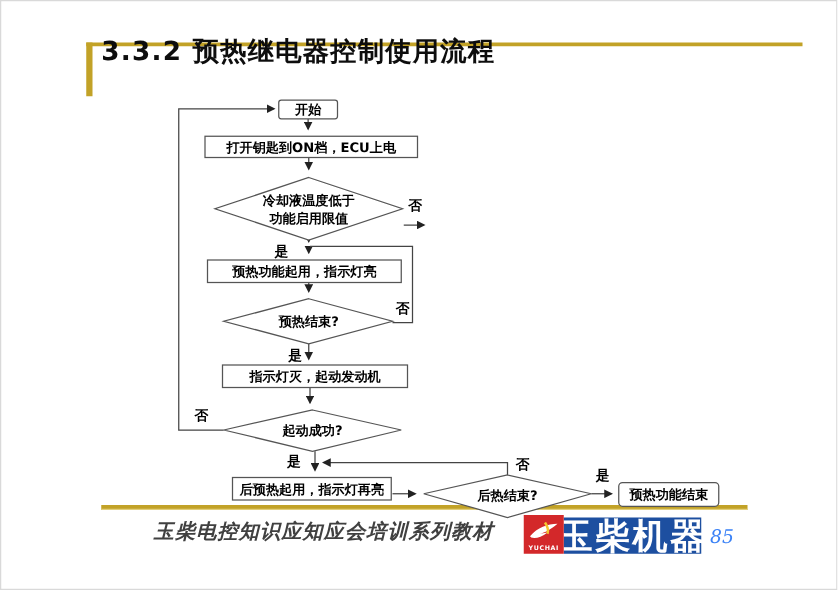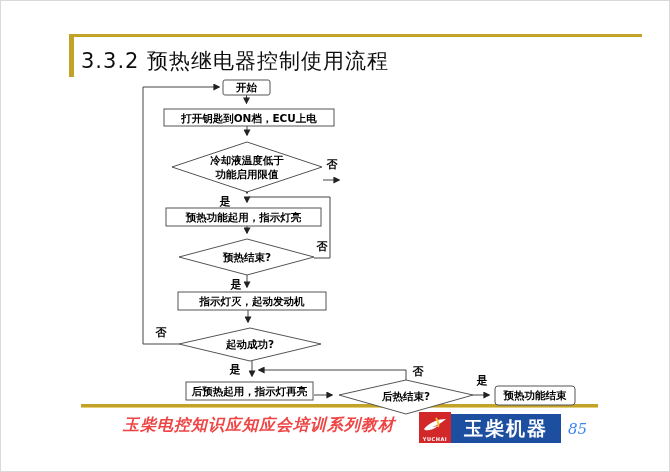--- a/index.html
+++ b/index.html
@@ -5,45 +5,45 @@
   html,body{margin:0;padding:0;background:#fff;}
   #slide{
     position:relative;width:670px;height:472px;background:#fff;
     border:1px solid #d9d9d9;box-sizing:border-box;overflow:hidden;
     font-family:"DejaVu Sans",sans-serif;
   }
   
   #title-topline{position:absolute;left:68px;top:33px;width:573px;height:3px;background:#c2a227;}
   #title-sidebar{position:absolute;left:68px;top:33px;width:5px;height:43px;background:#c2a227;}
   #page-title{
-    position:absolute;left:80px;top:46px;width:560px;
-    font-size:21px;font-weight:normal;color:#0d0d0d;letter-spacing:1px;
+    position:absolute;left:80px;top:26px;width:560px;
+    font-size:21px;font-weight:bold;color:#0d0d0d;letter-spacing:1px;
     white-space:nowrap;
   }
   
   #footer-line{position:absolute;left:80px;top:403px;width:517px;height:3px;background:#c2a227;border-bottom:1px solid #e3cf7a;}
   #footer-course{
     position:absolute;left:118px;top:414px;width:280px;text-align:center;
     font-family:"DejaVu Serif",serif;font-style:italic;font-weight:bold;
-    font-size:16px;color:#ef4444;letter-spacing:1px;white-space:nowrap;
+    font-size:16px;color:#404040;letter-spacing:1px;white-space:nowrap;
   }
   #logo{position:absolute;left:418px;top:411px;height:32px;display:flex;}
   #logo-red{
     position:relative;width:32px;height:31px;background:#d3282a;
     display:flex;flex-direction:column;align-items:center;justify-content:flex-end;
   }
   #logo-red .brand-en{
     font-size:5px;font-weight:bold;color:#fff;letter-spacing:.5px;line-height:7px;
   }
   #logo-blue{
     width:110px;height:29px;background:#1d4fa0;margin-top:2px;
     display:flex;align-items:center;justify-content:center;
   }
   #logo-blue .brand-cn{
-    font-size:19px;font-weight:bold;color:#fff;letter-spacing:2px;white-space:nowrap;
+    font-size:28px;font-weight:bold;color:#fff;letter-spacing:2px;white-space:nowrap;
   }
   #page-number{
     position:absolute;left:567px;top:419px;font-family:"DejaVu Serif",serif;
     font-style:italic;font-size:15px;color:#3b82f6;
   }
   
   #flow{position:absolute;left:0;top:0;width:670px;height:472px;}
   .s{fill:#ffffff;stroke:#555;stroke-width:1;}
   .e{fill:none;stroke:#444;stroke-width:1;}
   .n{font:bold 10.5px "DejaVu Sans",sans-serif;fill:#000;text-anchor:middle;}

